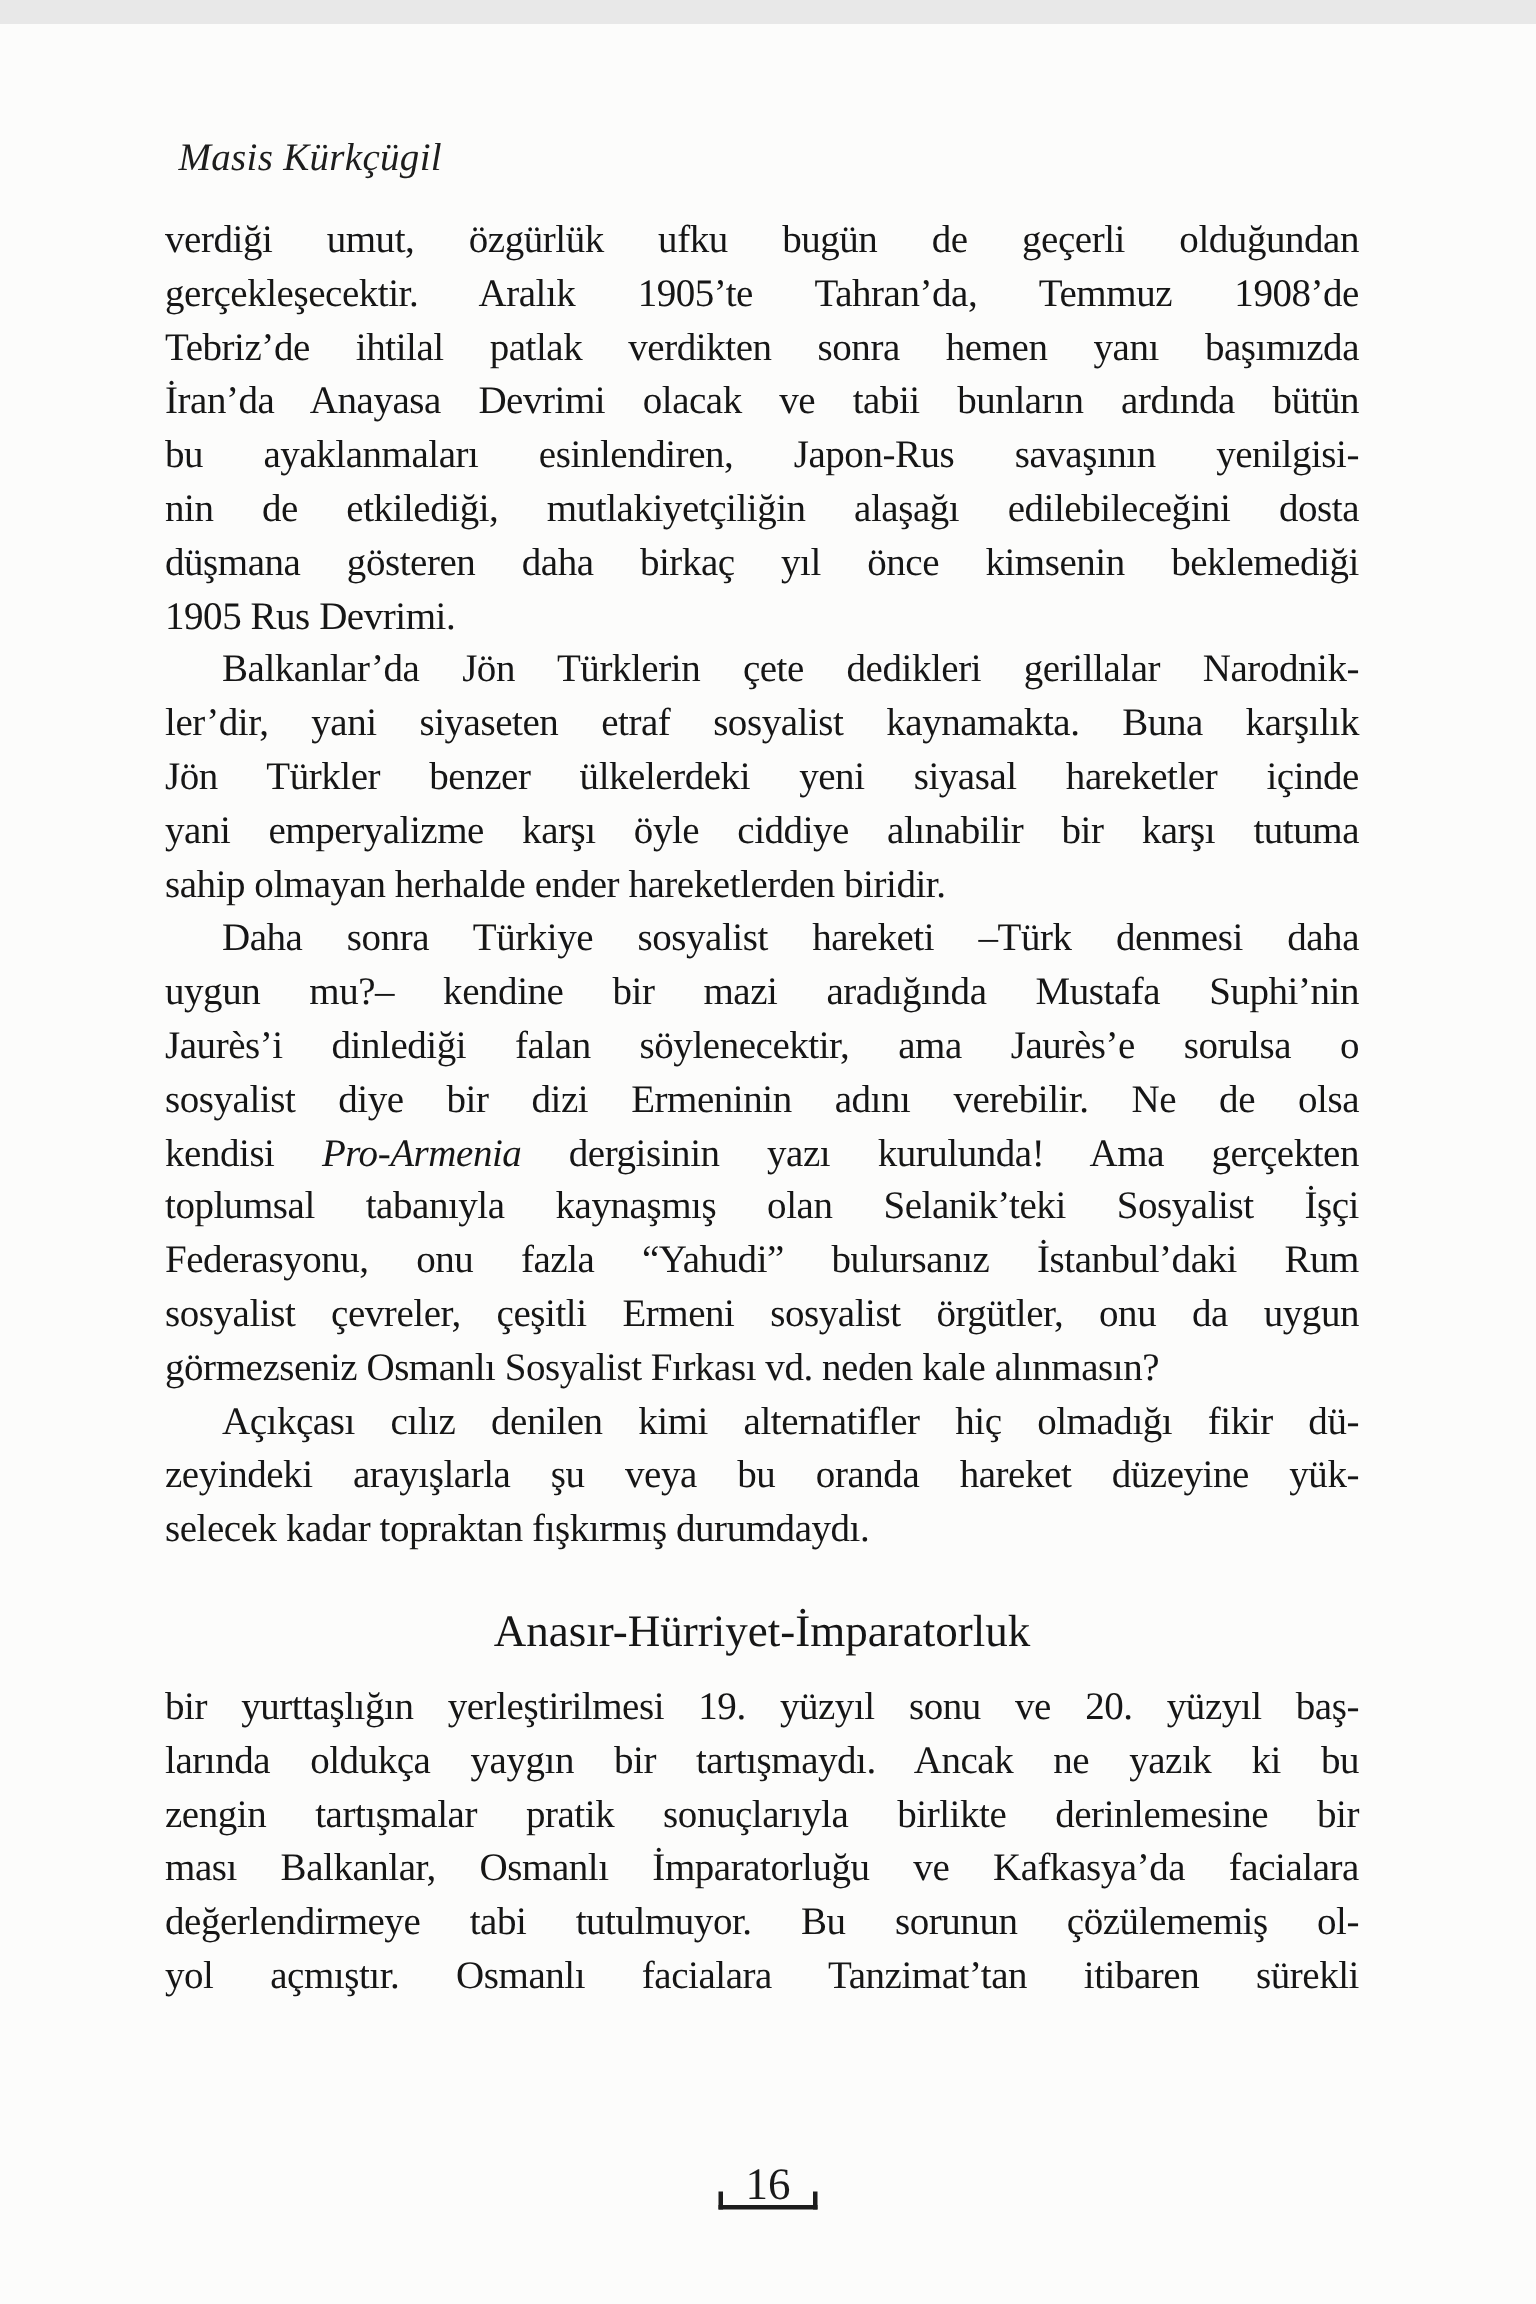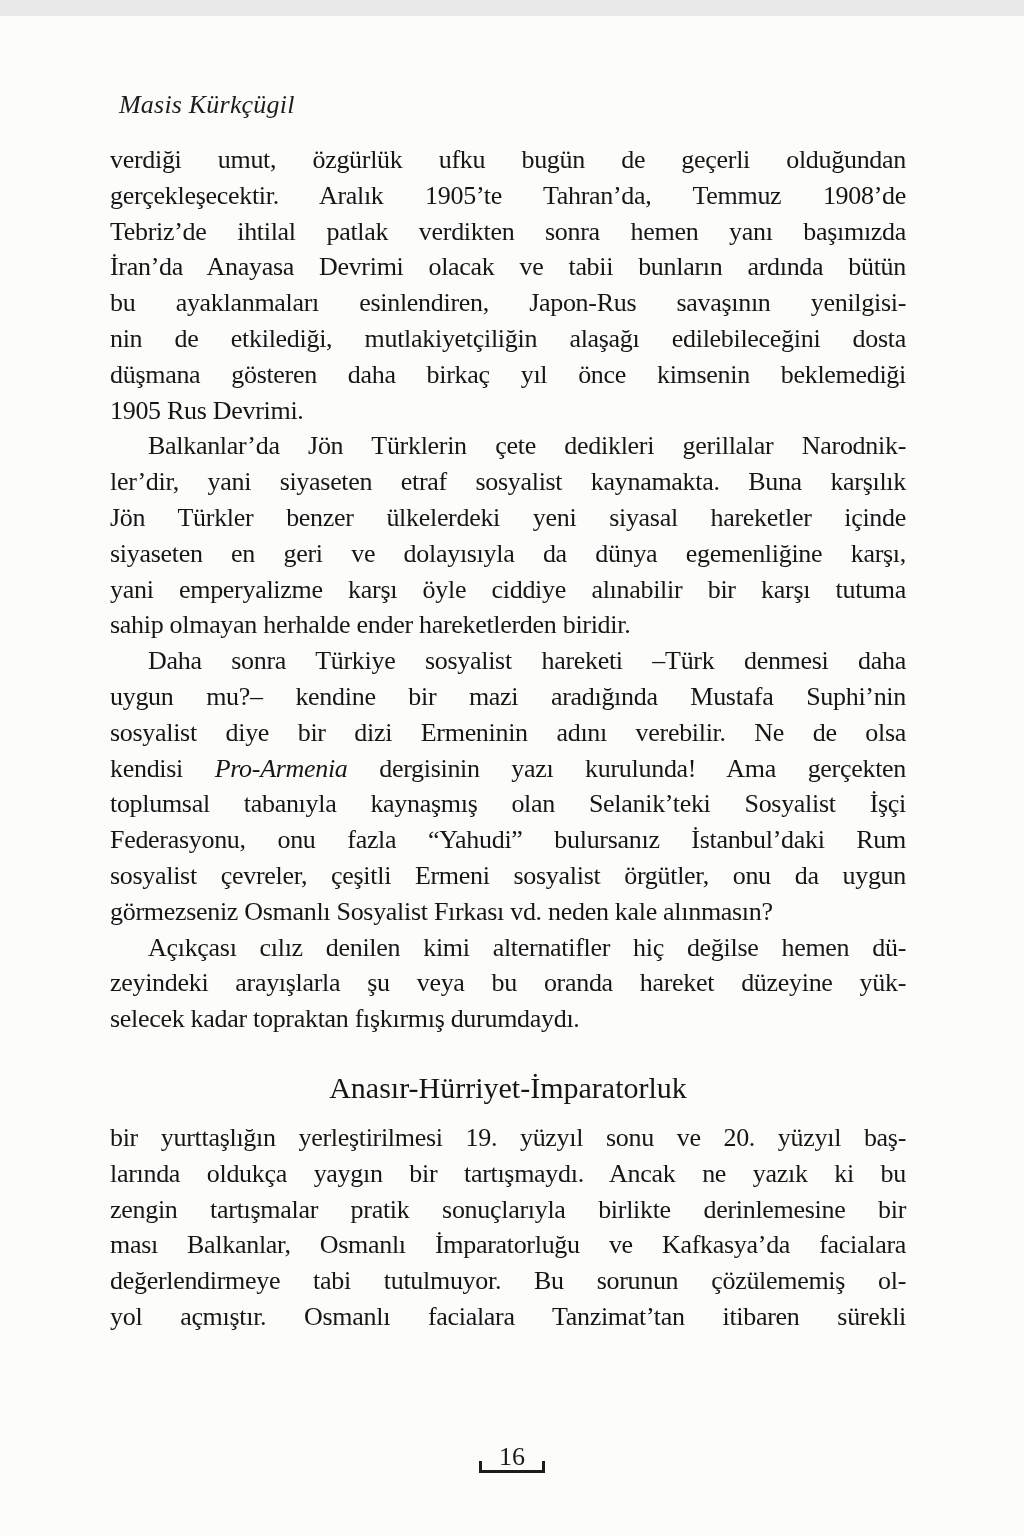--- a/index.html
+++ b/index.html
@@ -59,21 +59,21 @@
     letter-spacing: 0px;
   }
   .footer {
     position: absolute;
     left: 0;
     top: 1428px;
     width: 100%;
     text-align: center;
   }
   .pageno {
-    font-size: 26px;
+    font-size: 30px;
     line-height: 26px;
     display: block;
     color: #1a1a1a;
   }
   .pageno-bracket {
     width: 60px;
     height: 9px;
     margin: -9px auto 0 auto;
     border-left: 3px solid #1c1c1c;
     border-right: 3px solid #1c1c1c;
@@ -95,36 +95,36 @@
         <div class="line">İran’da Anayasa Devrimi olacak ve tabii bunların ardında bütün</div>
         <div class="line">bu ayaklanmaları esinlendiren, Japon-Rus savaşının yenilgisi-</div>
         <div class="line">nin de etkilediği, mutlakiyetçiliğin alaşağı edilebileceğini dosta</div>
         <div class="line">düşmana gösteren daha birkaç yıl önce kimsenin beklemediği</div>
         <div class="line lastline">1905 Rus Devrimi.</div>
       </div>
       <div class="para">
         <div class="line indent">Balkanlar’da Jön Türklerin çete dedikleri gerillalar Narodnik-</div>
         <div class="line">ler’dir, yani siyaseten etraf sosyalist kaynamakta. Buna karşılık</div>
         <div class="line">Jön Türkler benzer ülkelerdeki yeni siyasal hareketler içinde</div>
-        <div class="line">siyaseten en geri ve dolayısıyla da dünya egemenliğine karşı,</div>
         <div class="line">yani emperyalizme karşı öyle ciddiye alınabilir bir karşı tutuma</div>
         <div class="line lastline">sahip olmayan herhalde ender hareketlerden biridir.</div>
       </div>
       <div class="para">
         <div class="line indent">Daha sonra Türkiye sosyalist hareketi –Türk denmesi daha</div>
         <div class="line">uygun mu?– kendine bir mazi aradığında Mustafa Suphi’nin</div>
+        <div class="line">Jaurès’i dinlediği falan söylenecektir, ama Jaurès’e sorulsa o</div>
         <div class="line">sosyalist diye bir dizi Ermeninin adını verebilir. Ne de olsa</div>
         <div class="line">kendisi <i>Pro-Armenia</i> dergisinin yazı kurulunda! Ama gerçekten</div>
         <div class="line">toplumsal tabanıyla kaynaşmış olan Selanik’teki Sosyalist İşçi</div>
         <div class="line">Federasyonu, onu fazla “Yahudi” bulursanız İstanbul’daki Rum</div>
         <div class="line">sosyalist çevreler, çeşitli Ermeni sosyalist örgütler, onu da uygun</div>
         <div class="line lastline">görmezseniz Osmanlı Sosyalist Fırkası vd. neden kale alınmasın?</div>
       </div>
       <div class="para">
-        <div class="line indent">Açıkçası cılız denilen kimi alternatifler hiç değilse hemen dü-</div>
+        <div class="line indent">Açıkçası cılız denilen kimi alternatifler hiç olmadığı fikir dü-</div>
         <div class="line">zeyindeki arayışlarla şu veya bu oranda hareket düzeyine yük-</div>
         <div class="line lastline">selecek kadar topraktan fışkırmış durumdaydı.</div>
       </div>
       <div class="heading">Anasır-Hürriyet-İmparatorluk</div>
       <div class="para">
         <div class="line">bir yurttaşlığın yerleştirilmesi 19. yüzyıl sonu ve 20. yüzyıl baş-</div>
         <div class="line">larında oldukça yaygın bir tartışmaydı. Ancak ne yazık ki bu</div>
         <div class="line">zengin tartışmalar pratik sonuçlarıyla birlikte derinlemesine bir</div>
         <div class="line">ması Balkanlar, Osmanlı İmparatorluğu ve Kafkasya’da facialara</div>
         <div class="line">değerlendirmeye tabi tutulmuyor. Bu sorunun çözülememiş ol-</div>

